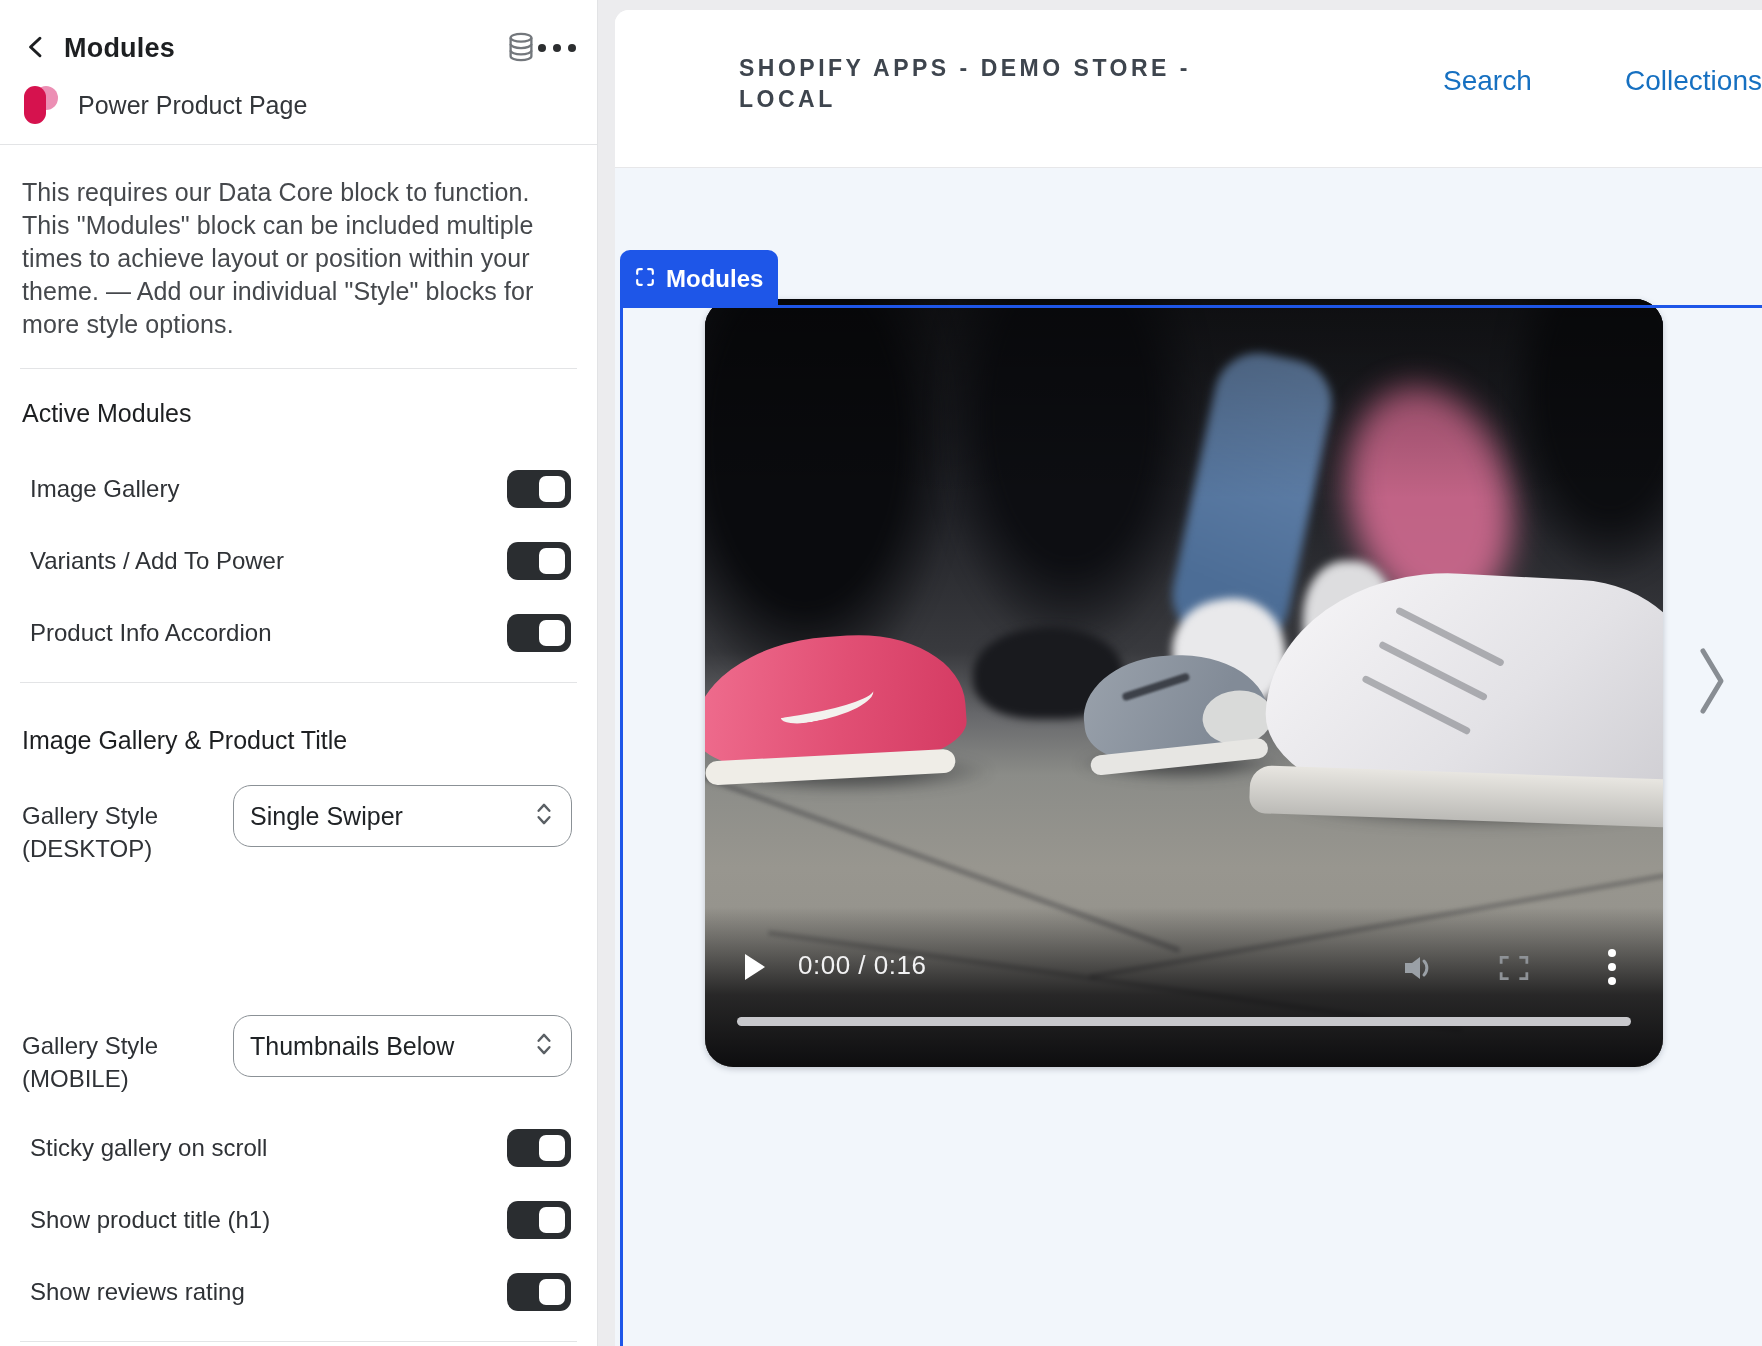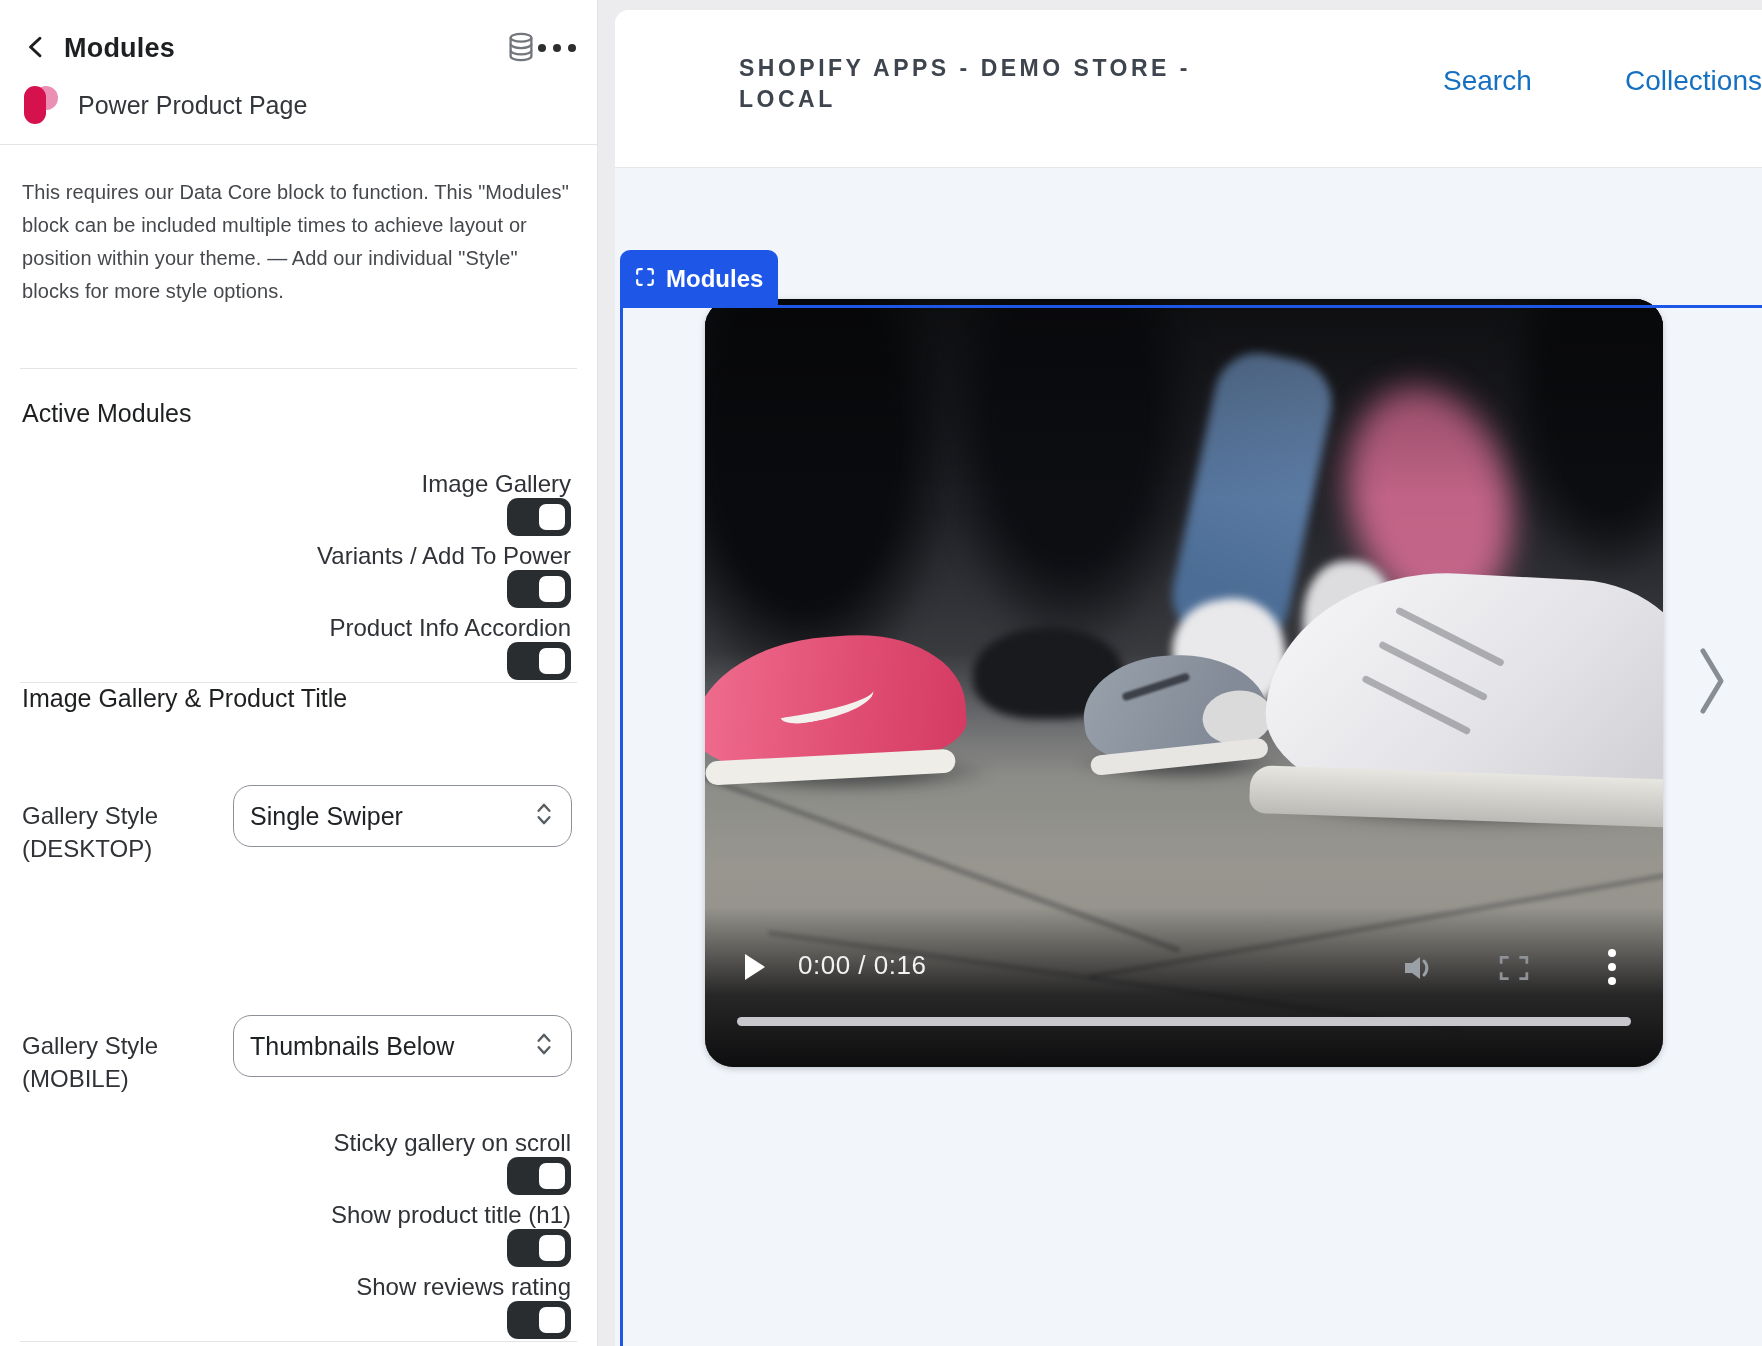--- a/index.html
+++ b/index.html
@@ -21,25 +21,25 @@
   .s-app { top:84px; height:42px; padding:0 24px; display:flex; align-items:center; gap:22px; }
   .app-logo { position:relative; width:32px; height:42px; flex:0 0 auto; }
   .app-logo .lg-back { position:absolute; left:10px; top:2px; width:24px; height:24px; border-radius:50%; background:#ec8fb4; }
   .app-logo .lg-front { position:absolute; left:0; top:2px; width:22px; height:38px; border-radius:11px; background:#d6124e; }
   .app-name { font-size:25px; color:#33363a; }
 
   .divider { position:absolute; height:1px; background:#e3e4e6; }
   .divider.full { left:0; right:0; }
   .divider.inset { left:20px; right:20px; }
 
-  .s-desc { top:176px; padding:0 22px; font-size:20px; line-height:33px; color:#45484c; letter-spacing:.1px; }
+  .s-desc { top:176px; padding:0 22px; font-size:25px; line-height:33px; color:#45484c; letter-spacing:.1px; }
 
   .s-h2 { font-size:25px; font-weight:400; color:#1d1f21; padding:0 22px; }
 
-  .toggle-row { height:38px; display:flex; align-items:flex-end; padding:0 26px 0 24px; margin-bottom:34px;flex-direction:column; }
+  .toggle-row { height:38px; display:flex; align-items:center; padding:0 26px 0 30px; margin-bottom:34px; }
   .toggle-row .t-label { font-size:24px; color:#2f3236; flex:1; }
   .toggle { width:64px; height:38px; background:#2a2d30; border-radius:11px; position:relative; cursor:pointer; flex:0 0 auto; }
   .toggle .knob { position:absolute; right:6px; top:6px; width:26px; height:26px; background:#ffffff; border-radius:7px; }
 
   .field { position:absolute; left:0; right:0; }
   .f-label { position:absolute; left:22px; top:14px; font-size:24px; line-height:33px; color:#2f3236; }
   .f-select { position:absolute; left:233px; top:0; width:339px; height:62px; border:1.5px solid #8b9196; border-radius:18px; background:#fff;
               display:flex; align-items:center; padding:0 18px 0 16px; cursor:pointer; }
   .f-select .sel-value { font-size:25px; color:#202326; flex:1; }
   .f-helper { position:absolute; left:233px; top:82px; width:330px; font-size:23px; line-height:32.5px; color:#6b6f73; }
@@ -175,21 +175,21 @@
     <div class="toggle-row">
       <span class="t-label">Product Info Accordion</span>
       <div class="toggle">
           <span class="knob"></span>
         </div>
     </div>
   </div>
 
   <div class="divider inset" style="top:682px;"></div>
 
-  <h2 class="s-abs s-h2" style="top:684px;">Image Gallery &amp; Product Title</h2>
+  <h2 class="s-abs s-h2" style="top:726px;">Image Gallery &amp; Product Title</h2>
 
   <div class="field" style="top:785px; height:200px;">
     <div class="f-label">
       <div>Gallery Style</div>
       <div>(DESKTOP)</div>
     </div>
     <div class="f-select">
       <span class="sel-value">Single Swiper</span>
       <span>
         <svg width="18" height="28" viewBox="0 0 16 26" fill="none" stroke="#5a5f64" stroke-width="2.2" stroke-linecap="round" stroke-linejoin="round">

